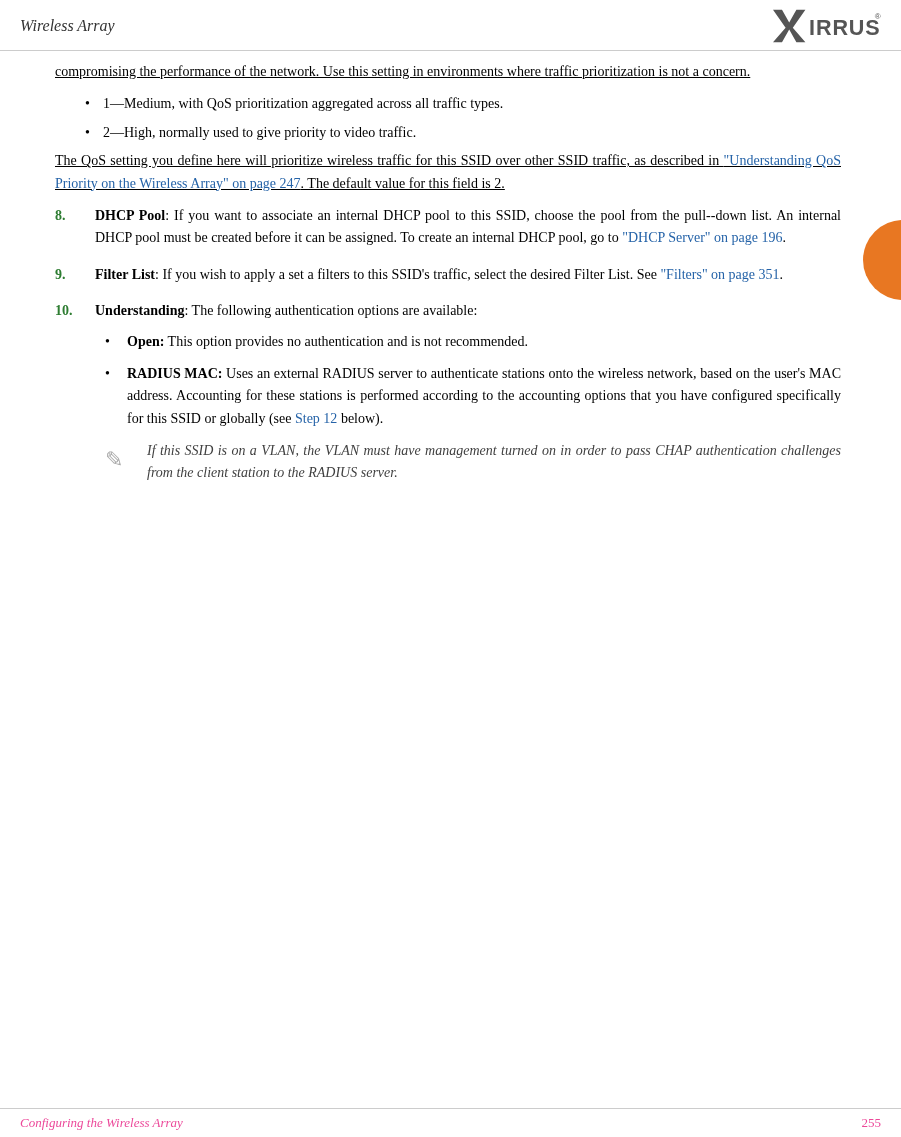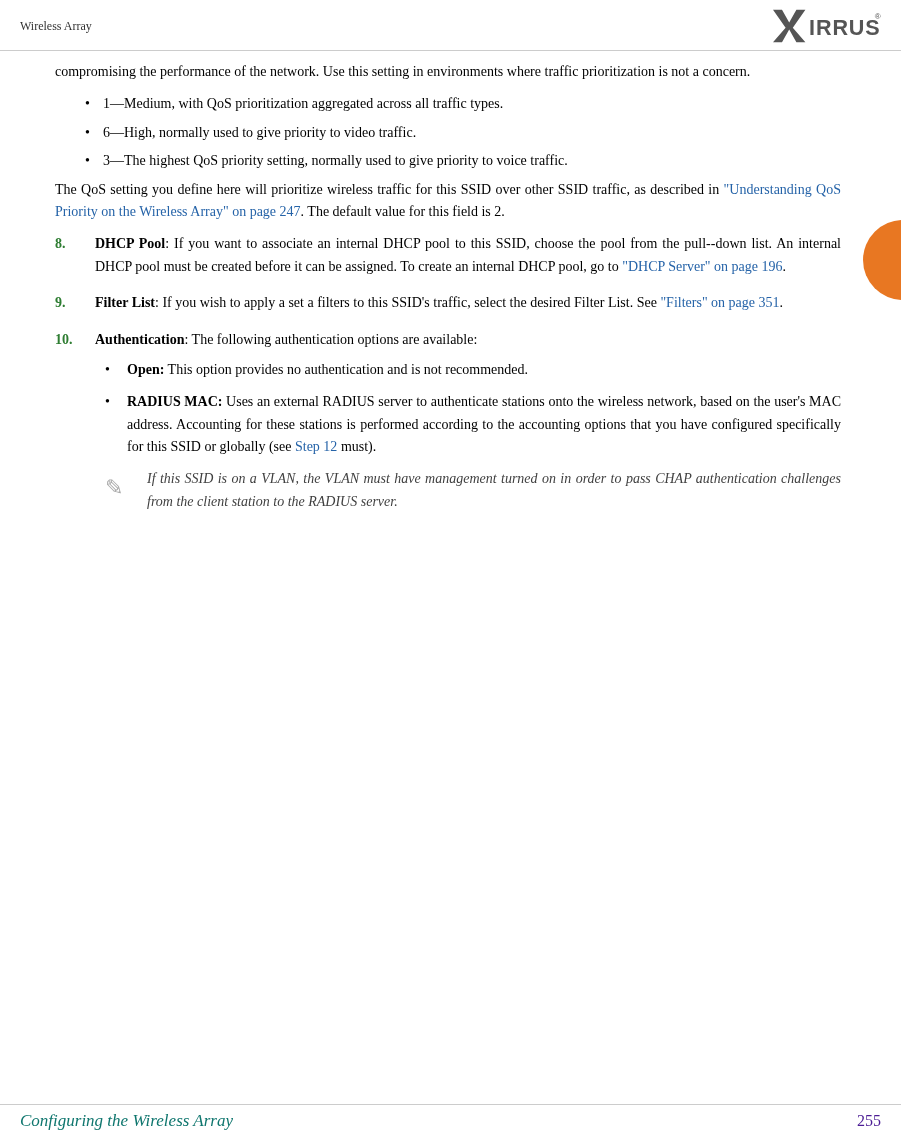--- a/index.html
+++ b/index.html
@@ -15,21 +15,22 @@
 
     
     .header {
       display: flex;
       justify-content: space-between;
       align-items: center;
       padding: 8px 20px 6px 20px;
       border-bottom: 1px solid #ccc;
     }
     .header-title {
-      font-size: 12px;
+      font-size: 16px;
+      font-style: italic;
       color: #333;
     }
     .logo-container {
       display: flex;
       align-items: center;
     }
     
     .xirrus-logo {
       height: 36px;
     }
@@ -40,27 +41,27 @@
       bottom: 0;
       left: 0;
       right: 0;
       display: flex;
       justify-content: space-between;
       align-items: center;
       padding: 6px 20px;
       border-top: 1px solid #ccc;
     }
     .footer-left {
-      font-size: 17px;
+      font-size: 13px;
       font-style: italic;
-      color: #0f766e;
+      color: #ec4899;
     }
     .footer-right {
-      font-size: 16px;
-      color: #4c1d95;
+      font-size: 13px;
+      color: #ec4899;
     }
 
     
     .orange-tab {
       position: absolute;
       right: -10px;
       top: 220px;
       width: 48px;
       height: 80px;
       background: #e87722;
@@ -69,20 +70,21 @@
 
     
     .content {
       padding: 10px 60px 60px 55px;
       line-height: 1.6;
     }
 
     .intro-text {
       margin-bottom: 10px;
       text-align: justify;
+      text-decoration: underline;
     }
 
     .bullet-list {
       list-style: none;
       margin: 0 0 0 30px;
     }
     .bullet-list li {
       position: relative;
       padding-left: 18px;
       margin-bottom: 6px;
@@ -182,22 +184,21 @@
 </div>
 
 <div class="orange-tab"></div>
 
 <div class="content">
 
   <p class="intro-text">compromising the performance of the network. Use this setting in environments where traffic prioritization is not a concern.</p>
 
   <ul class="bullet-list">
     <li><span>1—Medium, with QoS prioritization aggregated across all traffic types.</span></li>
-    <li><span>6—High, normally used to give priority to video traffic.</span></li>
-    <li><span>3—The highest QoS priority setting, normally used to give priority to voice traffic.</span></li>
+    <li><span>2—High, normally used to give priority to video traffic.</span></li>
   </ul>
 
   <p class="intro-text">
     <span>The QoS setting you define here will prioritize wireless traffic for this SSID over other SSID traffic, as described in </span><span class="link-text">"Understanding QoS Priority on the Wireless Array" on page 247</span><span>. The default value for this field is 2.</span>
   </p>
 
   <ol class="numbered-list">
 
     <li>
       <div class="num-col green">8.</div>
@@ -209,31 +210,31 @@
     <li>
       <div class="num-col green">9.</div>
       <div class="text-col">
         <span class="section-label">Filter List</span><span>: If you wish to apply a set a filters to this SSID's traffic, select the desired Filter List. See </span><span class="link-text">"Filters" on page 351</span><span>.</span>
       </div>
     </li>
 
     <li>
       <div class="num-col green">10.</div>
       <div class="text-col">
-        <span class="section-label">Authentication</span><span>: The following authentication options are available:</span>
+        <span class="section-label">Understanding</span><span>: The following authentication options are available:</span>
 
         
         <ul class="sub-bullet-list">
 
           <li>
             <span class="section-label">Open:</span><span> This option provides no authentication and is not recommended.</span>
           </li>
 
           <li>
-            <span class="section-label">RADIUS MAC:</span><span> Uses an external RADIUS server to authenticate stations onto the wireless network, based on the user's MAC address. Accounting for these stations is performed according to the accounting options that you have configured specifically for this SSID or globally (see </span><span class="link-text">Step 12</span><span> must).</span>
+            <span class="section-label">RADIUS MAC:</span><span> Uses an external RADIUS server to authenticate stations onto the wireless network, based on the user's MAC address. Accounting for these stations is performed according to the accounting options that you have configured specifically for this SSID or globally (see </span><span class="link-text">Step 12</span><span> below).</span>
           </li>
 
         </ul>
 
         
         <div class="note-box">
           <div class="note-icon">✎</div>
           <div class="note-text">If this SSID is on a VLAN, the VLAN must have management turned on in order to pass CHAP authentication challenges from the client station to the RADIUS server.</div>
         </div>
 

